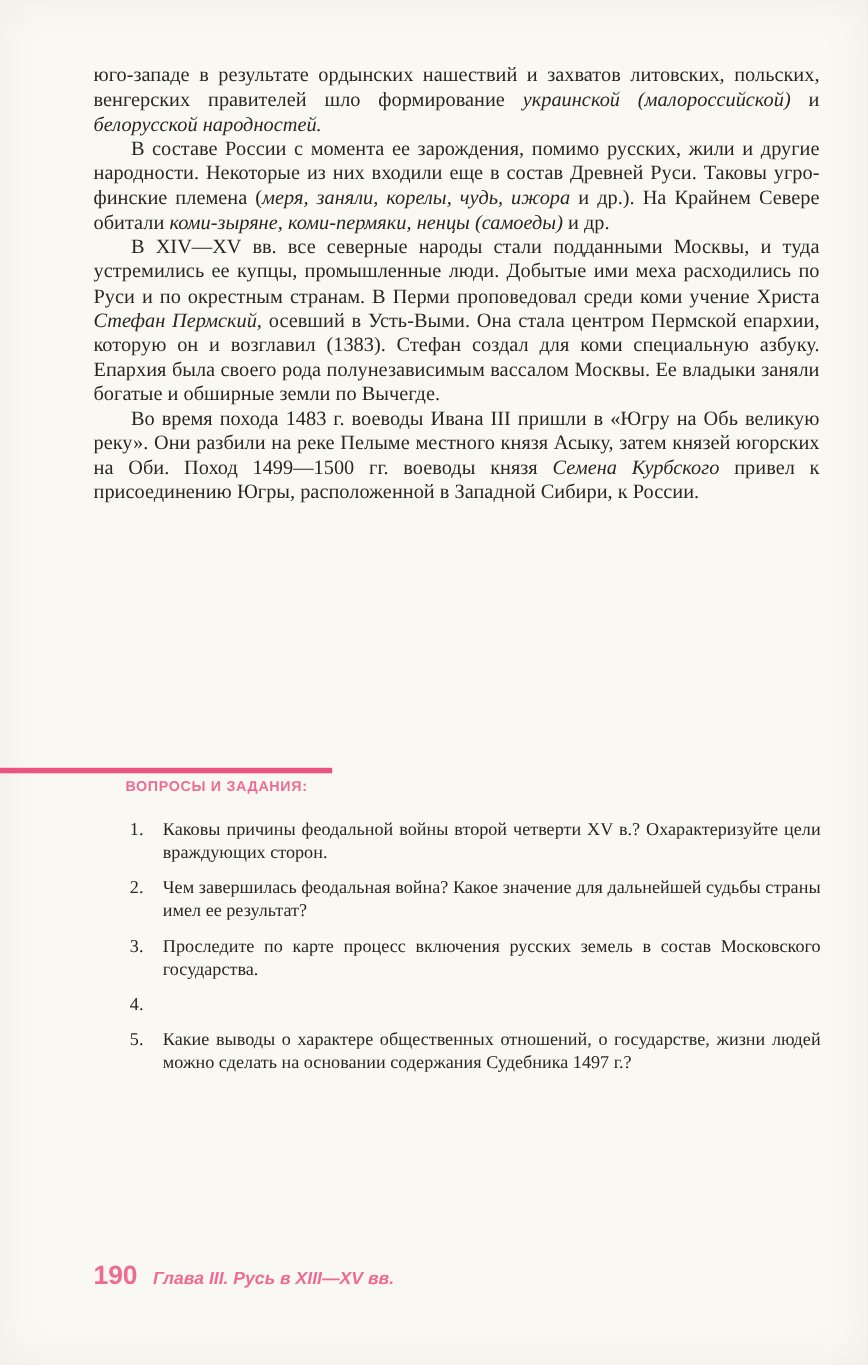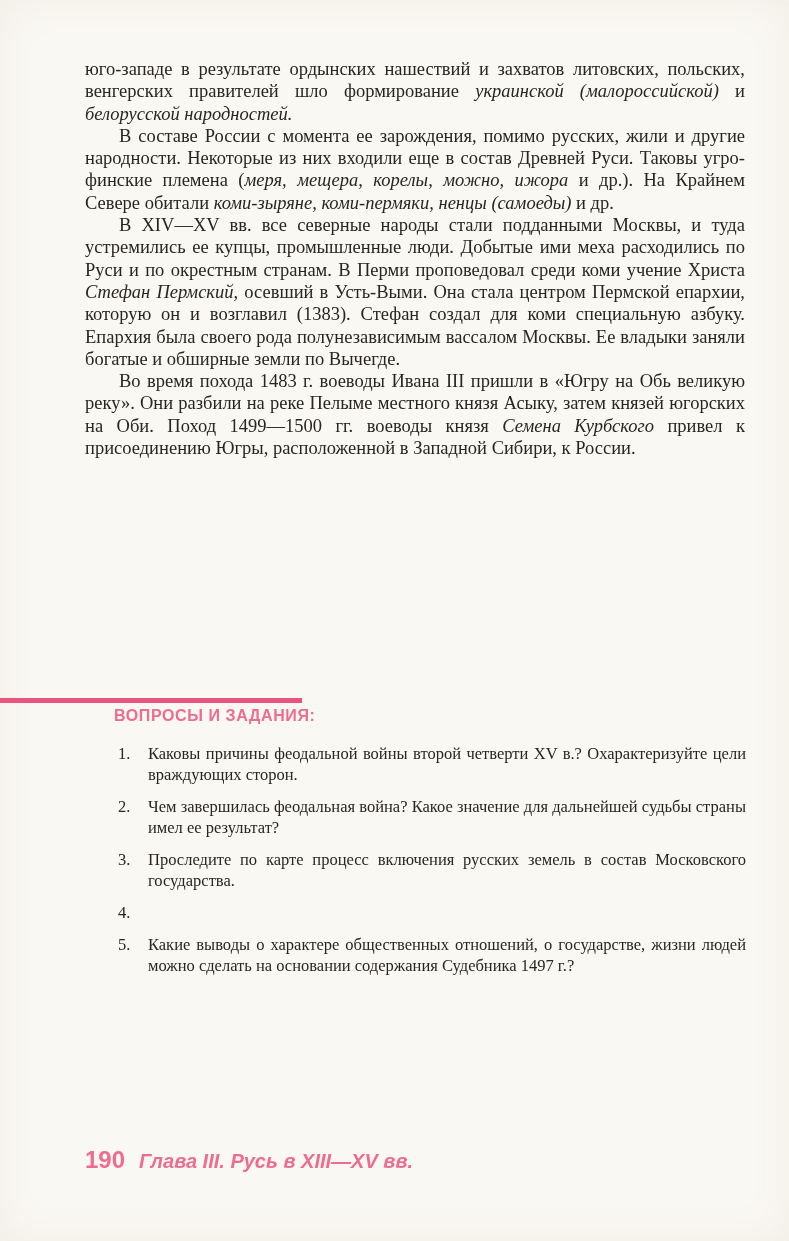--- a/index.html
+++ b/index.html
@@ -38,21 +38,21 @@
     height: 5px;
     background: var(--accent, #e9557f);
   }
   .q-header {
     position: absolute;
     left: 114px;
     top: 707px;
     color: var(--accent-light, #ee6b94);
     font-family: "Liberation Sans", "DejaVu Sans", sans-serif;
     font-weight: bold;
-    font-size: 16px;
+    font-size: 13px;
     letter-spacing: 0.6px;
   }
   .questions {
     position: absolute;
     left: 118px;
     top: 743px;
     width: 628px;
     color: #29261f;
     font-size: 16.5px;
     line-height: 21px;
@@ -72,32 +72,32 @@
   }
   .page-num {
     font-family: "Liberation Sans", "DejaVu Sans", sans-serif;
     font-weight: bold;
     font-size: 24px;
   }
   .chapter {
     font-family: "Liberation Sans", "DejaVu Sans", sans-serif;
     font-weight: bold;
     font-style: italic;
-    font-size: 20px;
+    font-size: 16px;
     margin-left: 14px;
   }
 </style>
 </head>
 <body>
 
 <div class="page">
 
   <div class="body-text">
       <p class="no-indent"><span>юго-западе в результате ордынских нашествий и захватов литовских, польских, венгерских правителей шло формирование </span><i>украинской (малороссийской)</i><span> и </span><i>белорусской народностей.</i></p>
-      <p><span>В составе России с момента ее зарождения, помимо русских, жили и другие народности. Некоторые из них входили еще в состав Древней Руси. Таковы угро-финские племена (</span><i>меря, мещера, корелы, можно, ижора</i><span> и др.). На Крайнем Севере обитали </span><i>коми-зыряне, коми-пермяки, ненцы (самоеды)</i><span> и др.</span></p>
+      <p><span>В составе России с момента ее зарождения, помимо русских, жили и другие народности. Некоторые из них входили еще в состав Древней Руси. Таковы угро-финские племена (</span><i>меря, заняли, корелы, чудь, ижора</i><span> и др.). На Крайнем Севере обитали </span><i>коми-зыряне, коми-пермяки, ненцы (самоеды)</i><span> и др.</span></p>
       <p><span>В XIV—XV вв. все северные народы стали подданными Москвы, и туда устремились ее купцы, промышленные люди. Добытые ими меха расходились по Руси и по окрестным странам. В Перми проповедовал среди коми учение Христа </span><i>Стефан Пермский</i><span>, осевший в Усть-Выми. Она стала центром Пермской епархии, которую он и возглавил (1383). Стефан создал для коми специальную азбуку. Епархия была своего рода полунезависимым вассалом Москвы. Ее владыки заняли богатые и обширные земли по Вычегде.</span></p>
       <p><span>Во время похода 1483 г. воеводы Ивана III пришли в «Югру на Обь великую реку». Они разбили на реке Пелыме местного князя Асыку, затем князей югорских на Оби. Поход 1499—1500 гг. воеводы князя </span><i>Семена Курбского</i><span> привел к присоединению Югры, расположенной в Западной Сибири, к России.</span></p>
     </div>
 
   <div class="section-rule"></div>
 
   <div class="q-header">ВОПРОСЫ И ЗАДАНИЯ:</div>
 
   <div class="questions">
       <div class="question">

